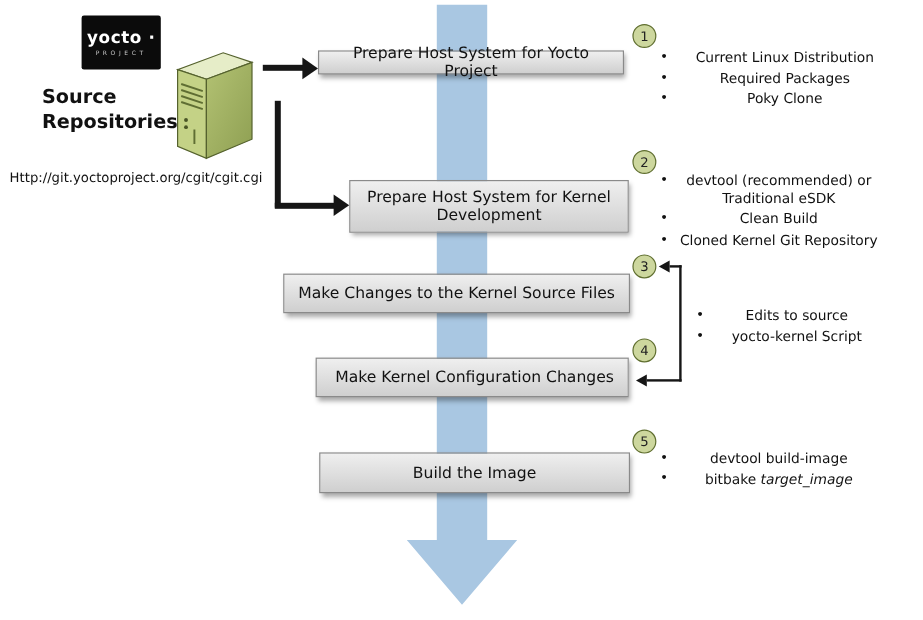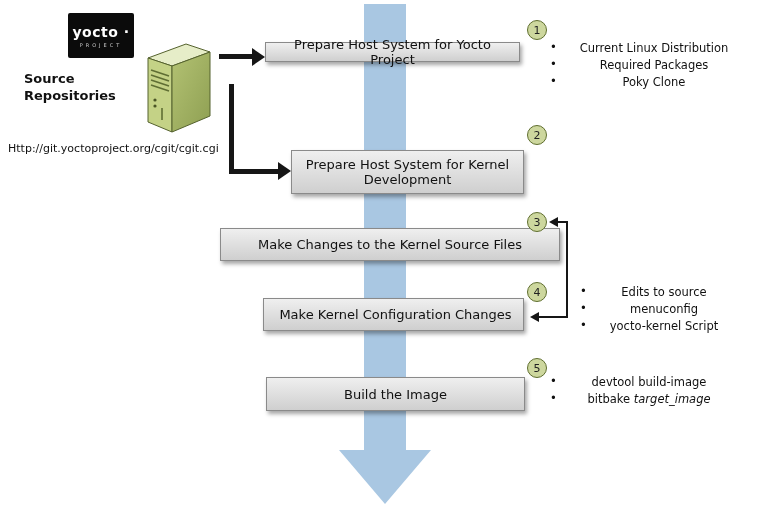--- a/index.html
+++ b/index.html
@@ -12,56 +12,56 @@
   #flow-arrow-svg{left:0;top:0;z-index:0;}
   
   .logo{
     left:68px;top:13px;width:66px;height:45px;background:#0b0b0b;color:#fff;
     display:flex;flex-direction:column;align-items:center;justify-content:center;
     border-radius:2px;z-index:1;
   }
   .logo-brand{font-size:14px;font-weight:bold;letter-spacing:.5px;}
   .logo-project{font-size:5px;letter-spacing:3px;color:#c9c9c9;margin-top:2px;}
   
-  .source-label{left:24px;top:71px;width:106px;font-size:13px;font-weight:bold;line-height:1.3;z-index:1;}
+  .source-label{left:35px;top:71px;width:106px;font-size:16px;font-weight:bold;line-height:1.3;z-index:1;}
   .source-url{left:8px;top:142px;font-size:11px;z-index:1;}
   
   #server-svg{left:136px;top:36px;z-index:1;}
   
   .box{
     background:linear-gradient(to bottom,#efefef,#cfcfcf);
     border:1px solid #8a8a8a;
     box-shadow:2px 3px 4px rgba(0,0,0,0.35);
     display:flex;align-items:center;justify-content:center;text-align:center;
     font-size:13px;color:#111;box-sizing:border-box;padding:0 8px;z-index:2;
   }
   #box1{left:265px;top:42px;width:255px;height:20px;}
   #box2{left:291px;top:150px;width:233px;height:44px;}
-  #box3{left:220px;top:228px;width:340px;height:33px;}
+  #box3{left:236px;top:228px;width:289px;height:33px;}
   #box4{left:263px;top:298px;width:261px;height:33px;padding-left:12px;}
   #box5{left:266px;top:377px;width:259px;height:34px;}
   
   .badge{
     width:20px;height:20px;border-radius:50%;
     background:#cdd79e;border:1px solid #5f6e2f;box-sizing:border-box;
     display:flex;align-items:center;justify-content:center;
     font-size:11px;color:#222;z-index:3;
   }
   #badge1{left:527px;top:20px;}
   #badge2{left:527px;top:125px;}
   #badge3{left:527px;top:212px;}
   #badge4{left:527px;top:282px;}
   #badge5{left:527px;top:358px;}
   
   .notes{font-size:11.5px;line-height:1.32;z-index:2;}
   .notes .li{position:relative;padding-left:12px;margin-bottom:2px;text-align:center;}
   .notes .li::before{content:"\2022";position:absolute;left:2px;top:-1px;}
   #notes1{left:548px;top:41px;width:200px;}
   #notes2{left:548px;top:143px;width:190px;}
-  #notes34{left:578px;top:256px;width:160px;margin-top:29px;}
+  #notes34{left:578px;top:256px;width:160px;}
   #notes5{left:548px;top:375px;width:190px;}
   
   .hline{background:#161616;height:5px;z-index:2;}
   .vline{background:#161616;width:5px;z-index:2;}
   .thin{height:2px;}
   .thinv{width:2px;}
   .ah-right{width:0;height:0;border-top:9px solid transparent;border-bottom:9px solid transparent;border-left:13px solid #161616;z-index:2;}
   .ah-left{width:0;height:0;border-top:5px solid transparent;border-bottom:5px solid transparent;border-right:9px solid #161616;z-index:2;}
   #arrow1-line{left:219px;top:54px;width:34px;}
   #arrow1-head{left:252px;top:48px;}
@@ -135,24 +135,28 @@
   <div class="abs vline thinv" id="bracket-vline"></div>
   <div class="abs hline thin" id="bracket-bottom-stub"></div>
   <div class="abs ah-left" id="bracket-bottom-head"></div>
 
   <div class="abs notes" id="notes1">
     <div class="li"><span>Current Linux Distribution</span></div>
     <div class="li"><span>Required Packages</span></div>
     <div class="li"><span>Poky Clone</span></div>
   </div>
 
+  <div class="abs notes" id="notes2">
+    <div class="li"><span>devtool (recommended) or Traditional eSDK</span></div>
+    <div class="li"><span>Clean Build</span></div>
+    <div class="li"><span>Cloned Kernel Git Repository</span></div>
+  </div>
 
   <div class="abs notes" id="notes34">
     <div class="li"><span>Edits to source</span></div>
-    <div class="li"><span>menuconfig</span></div>
     <div class="li"><span>yocto-kernel Script</span></div>
   </div>
 
   <div class="abs notes" id="notes5">
     <div class="li"><span>devtool build-image</span></div>
     <div class="li"><span>bitbake </span><em class="em">target_image</em></div>
   </div>
 
 </div>
 

